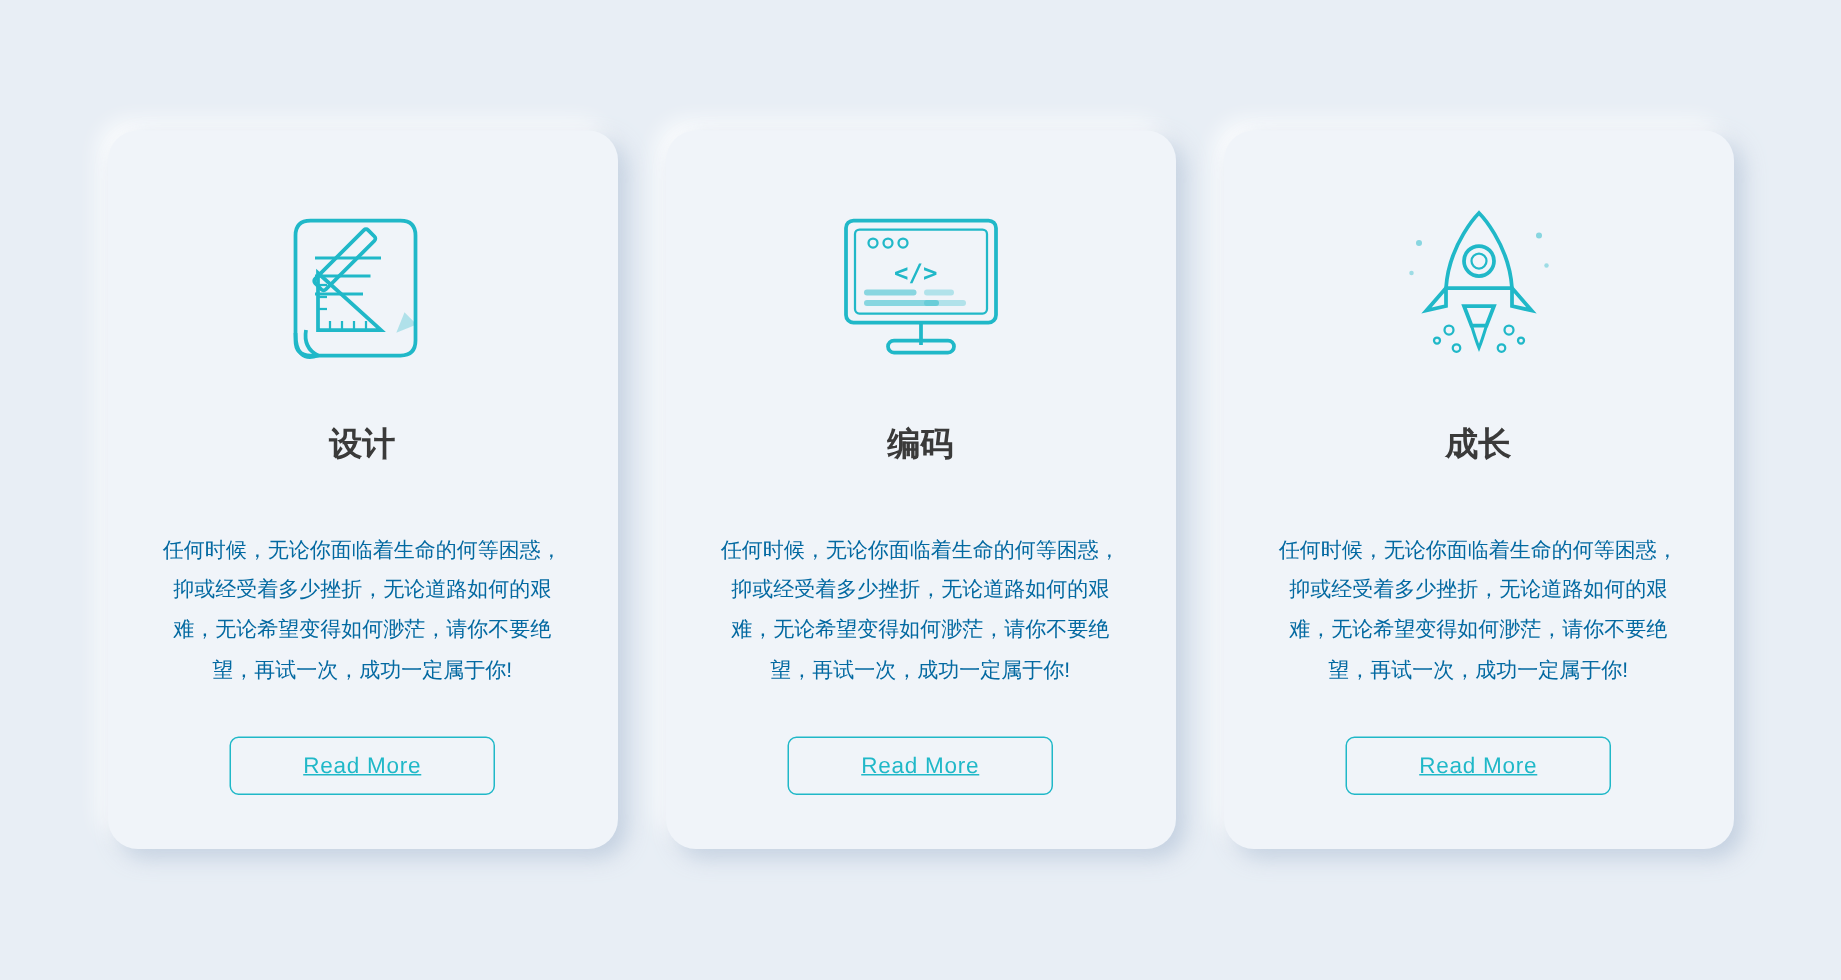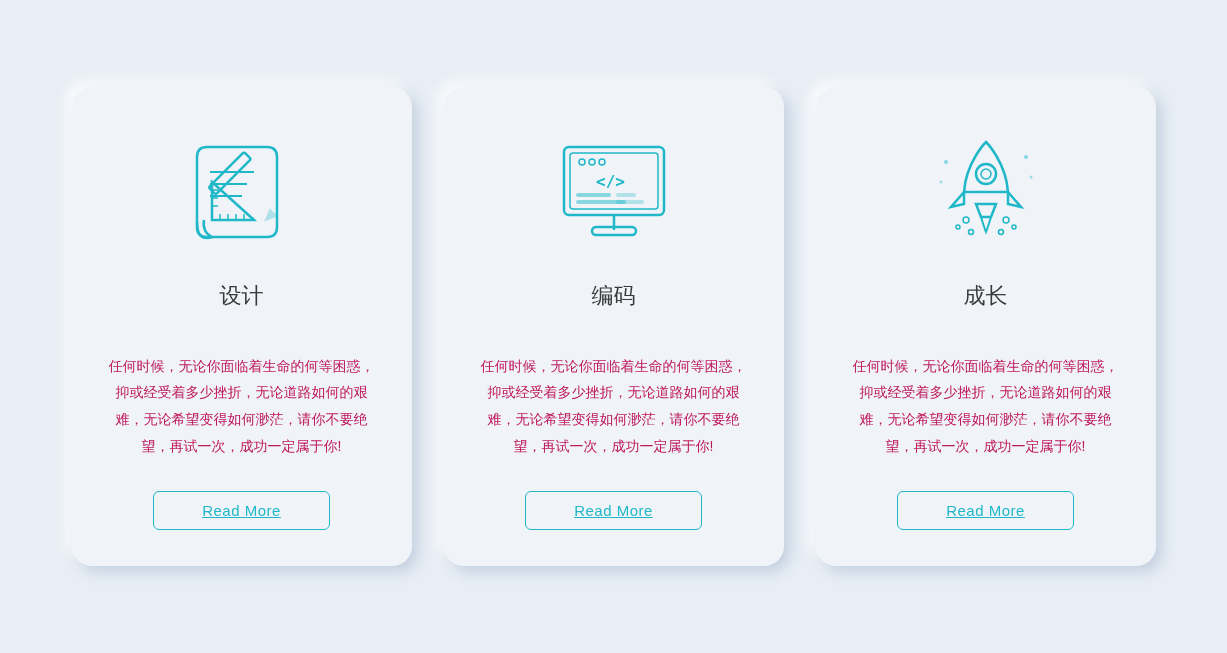--- a/index.html
+++ b/index.html
@@ -49,29 +49,29 @@
       justify-content: center;
     }
 
     .card-icon svg {
       width: 120px;
       height: 120px;
     }
 
     .card-title {
       font-size: 22px;
-      font-weight: 400;
+      font-weight: 700;
       color: #3a3a3a;
       margin-bottom: 18px;
     }
 
     .card-description {
       font-size: 14px;
       line-height: 1.9;
-      color: #be185d;
+      color: #0369a1;
       margin-bottom: 32px;
       text-align: center;
       margin-top: 24px;
     }
 
     .read-more-btn {
       border: 1.5px solid #20b8c8;
       background: transparent;
       color: #20b8c8;
       font-size: 15px;

